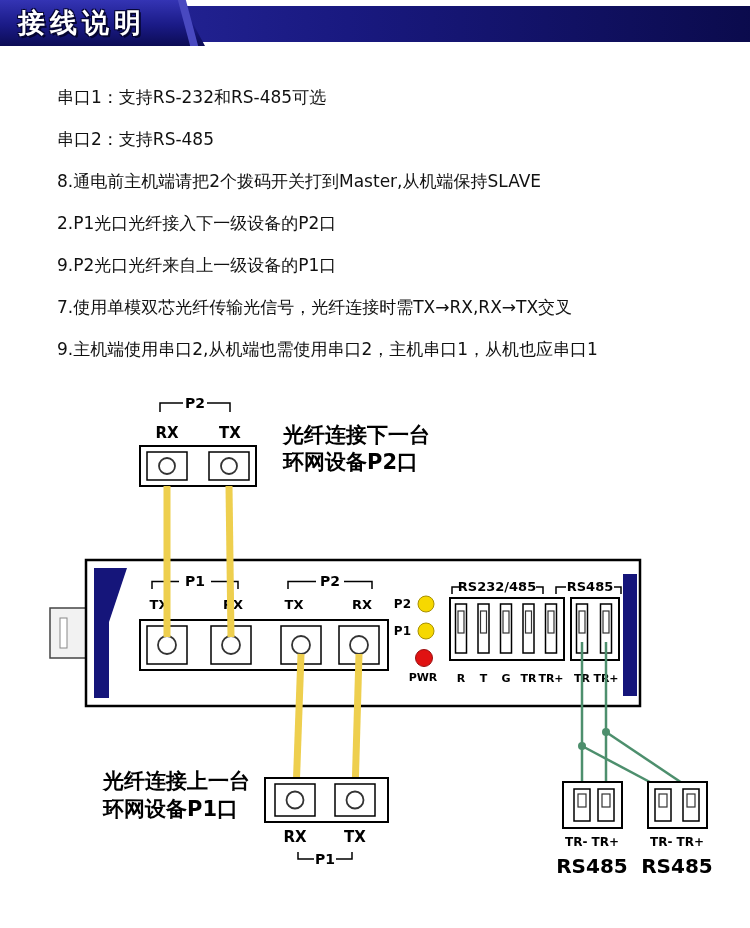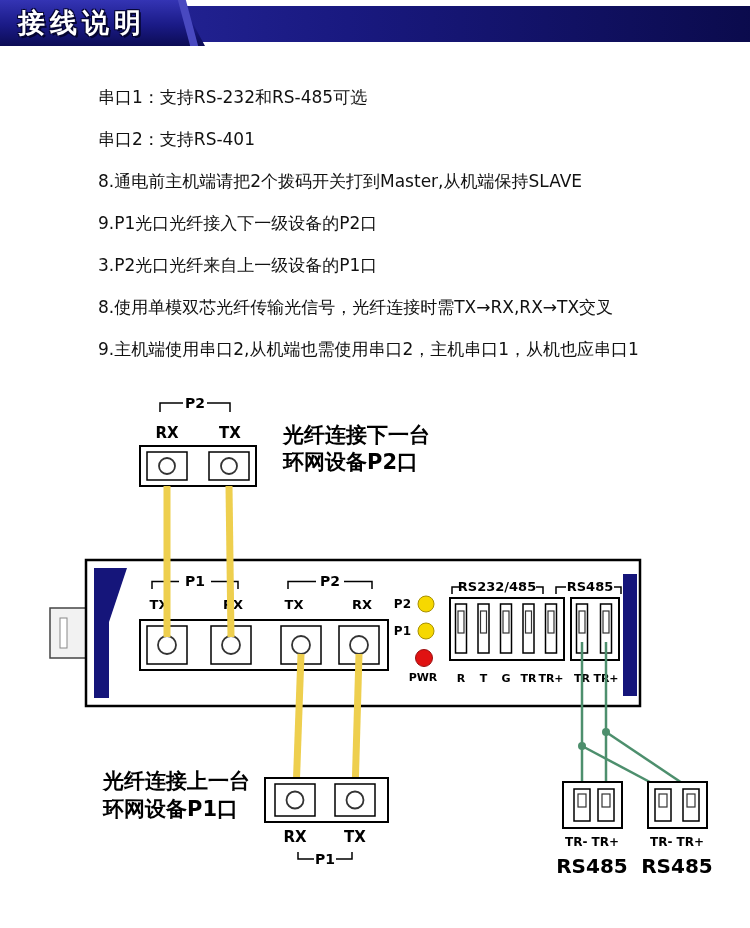--- a/index.html
+++ b/index.html
@@ -13,21 +13,21 @@
   .banner-left { position:absolute; top:0; left:0; width:205px; height:46px;
                  background:linear-gradient(180deg,#3434b4 0%,#1a1a86 55%,#0c0c55 100%);
                  clip-path:polygon(0 0,88% 0,100% 100%,0 100%); }
   .banner-accent { position:absolute; top:0; left:184px; width:8px; height:46px;
                    background:#4949c0; transform:skewX(15deg); }
   .banner-title { position:absolute; left:18px; top:0; margin:0; height:46px; line-height:46px;
                   color:#ffffff; font-size:27px; font-weight:bold; letter-spacing:5px;
                   text-shadow:2px 2px 0 #050530,-1px -1px 0 #050530,1px -1px 0 #050530,-1px 1px 0 #050530; }
 
   
-  .instructions { position:absolute; left:57px; top:88px; width:650px;margin-left:41px; }
+  .instructions { position:absolute; left:57px; top:88px; width:650px; }
   .instructions p { margin:0 0 24px 0; font-size:17px; line-height:18px; color:#111; }
 
   
   .diagram { position:absolute; left:0; top:390px; }
   svg text { fill:#000; font-family:"DejaVu Sans","Liberation Sans",sans-serif; }
   .cap    { font-size:21px; font-weight:bold; }
   .lbl14  { font-size:14px; font-weight:bold; }
   .lbl13  { font-size:13px; font-weight:bold; }
   .lbl15  { font-size:15px; font-weight:bold; }
   .lbl12  { font-size:12px; font-weight:bold; }
@@ -49,25 +49,25 @@
 
   <div class="banner">
     <div class="banner-bar"></div>
     <div class="banner-left"></div>
     <div class="banner-accent"></div>
     <h1 class="banner-title">接线说明</h1>
   </div>
 
   <div class="instructions">
     <p>串口1：支持RS-232和RS-485可选</p>
-    <p>串口2：支持RS-401</p>
+    <p>串口2：支持RS-485</p>
     <p>8.通电前主机端请把2个拨码开关打到Master,从机端保持SLAVE</p>
-    <p>9.P1光口光纤接入下一级设备的P2口</p>
-    <p>3.P2光口光纤来自上一级设备的P1口</p>
-    <p>8.使用单模双芯光纤传输光信号，光纤连接时需TX→RX,RX→TX交叉</p>
+    <p>2.P1光口光纤接入下一级设备的P2口</p>
+    <p>9.P2光口光纤来自上一级设备的P1口</p>
+    <p>7.使用单模双芯光纤传输光信号，光纤连接时需TX→RX,RX→TX交叉</p>
     <p>9.主机端使用串口2,从机端也需使用串口2，主机串口1，从机也应串口1</p>
   </div>
 
   <div class="diagram">
   <svg width="750" height="538" viewBox="0 0 750 538">
 
     <g>
       <path class="bracket" d="M160,22 V13 H183 M207,13 H230 V22"></path>
       <text class="lbl14" x="195" y="18" text-anchor="middle">P2</text>
       <text class="lbl15" x="167" y="48" text-anchor="middle">RX</text>

